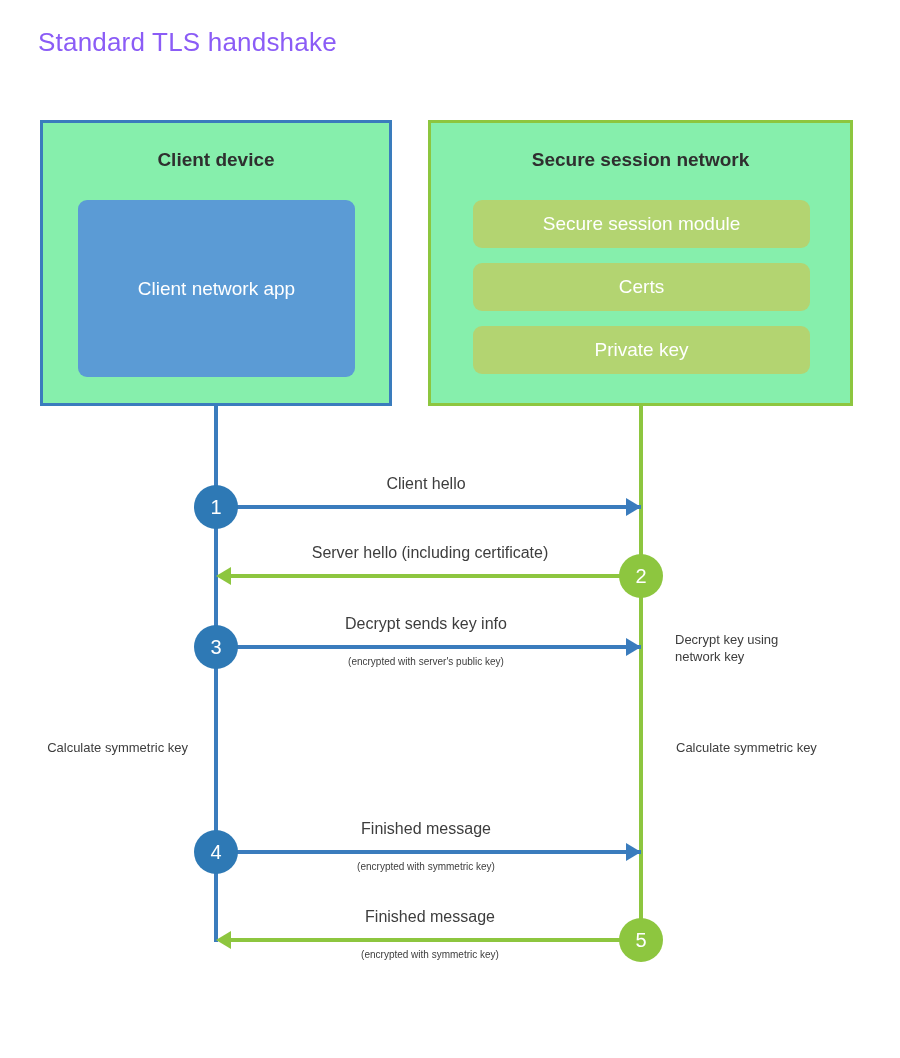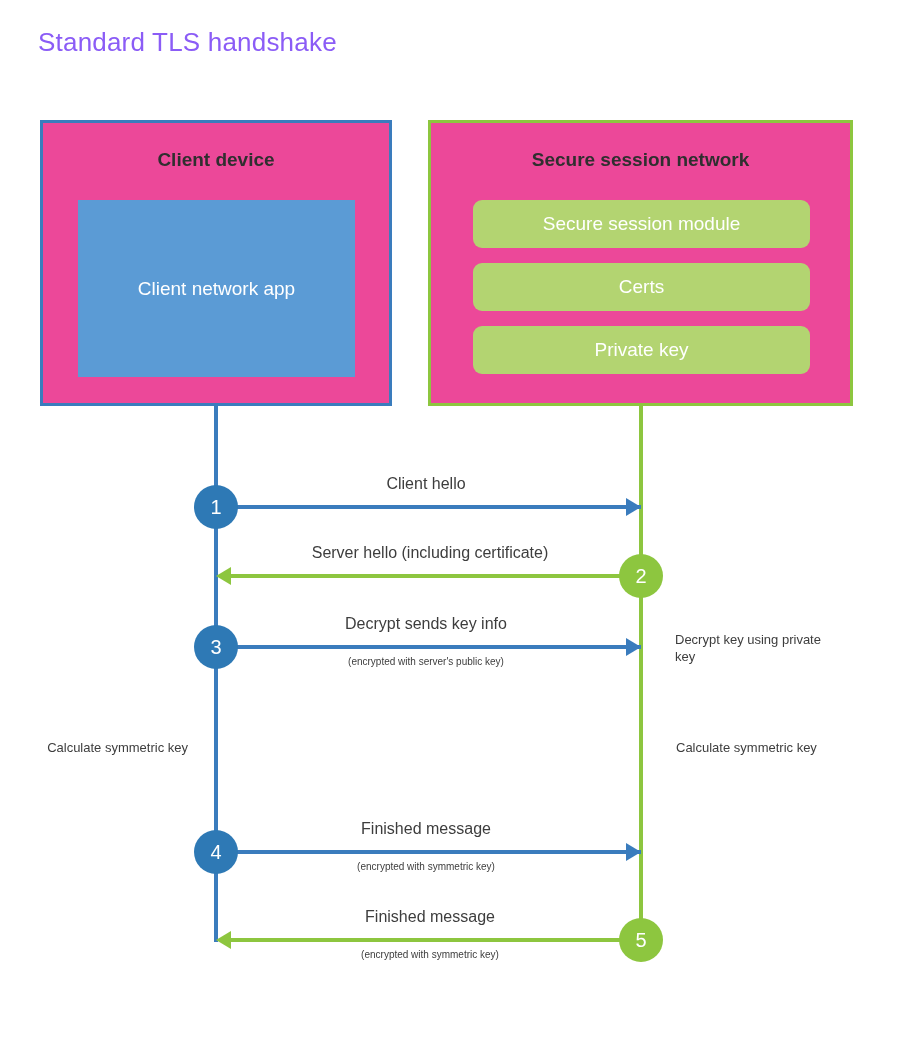--- a/index.html
+++ b/index.html
@@ -22,21 +22,21 @@
     font-size: 26px;
     font-weight: 300;
     color: #8b5cf6;
     letter-spacing: 0.2px;
     white-space: nowrap;
   }
 
   
   .entity-box {
     position: absolute;
-    background: #ec4899;
+    background: #86efac;
     box-sizing: border-box;
   }
   #client-device-box {
     left: 40px;
     top: 120px;
     width: 352px;
     height: 286px;
     border: 3px solid #3a7cbd;
   }
   #server-box {
@@ -60,20 +60,21 @@
   #client-app-box {
     position: absolute;
     left: 35px;
     top: 77px;
     width: 277px;
     height: 177px;
     background: #5b9bd5;
     display: flex;
     align-items: center;
     justify-content: center;
+    border-radius: 9px;
   }
   #client-app-label {
     color: #ffffff;
     font-size: 19px;
     font-weight: 400;
     text-align: center;
     line-height: 1.33;
     max-width: 180px;
   }
 
@@ -251,15 +252,15 @@
 </div>
 
 <div class="msg" style="top:940px;">
   <div class="msg-line green" style="left:230px; width:411px;"></div>
   <div class="arrowhead left green" style="left:216px;"></div>
   <div class="msg-label" style="left:220px; width:420px;">Finished message</div>
   <div class="msg-sublabel" style="left:220px; width:420px;">(encrypted with symmetric key)</div>
   <div class="step-circle green" style="left:619px;">5</div>
 </div>
 
-<div class="side-note" id="note-decrypt">Decrypt key using private key</div>
+<div class="side-note" id="note-decrypt">Decrypt key using network key</div>
 <div class="side-note" id="note-calc-client">Calculate symmetric key</div>
 <div class="side-note" id="note-calc-server">Calculate symmetric key</div>
 
 </body></html>

